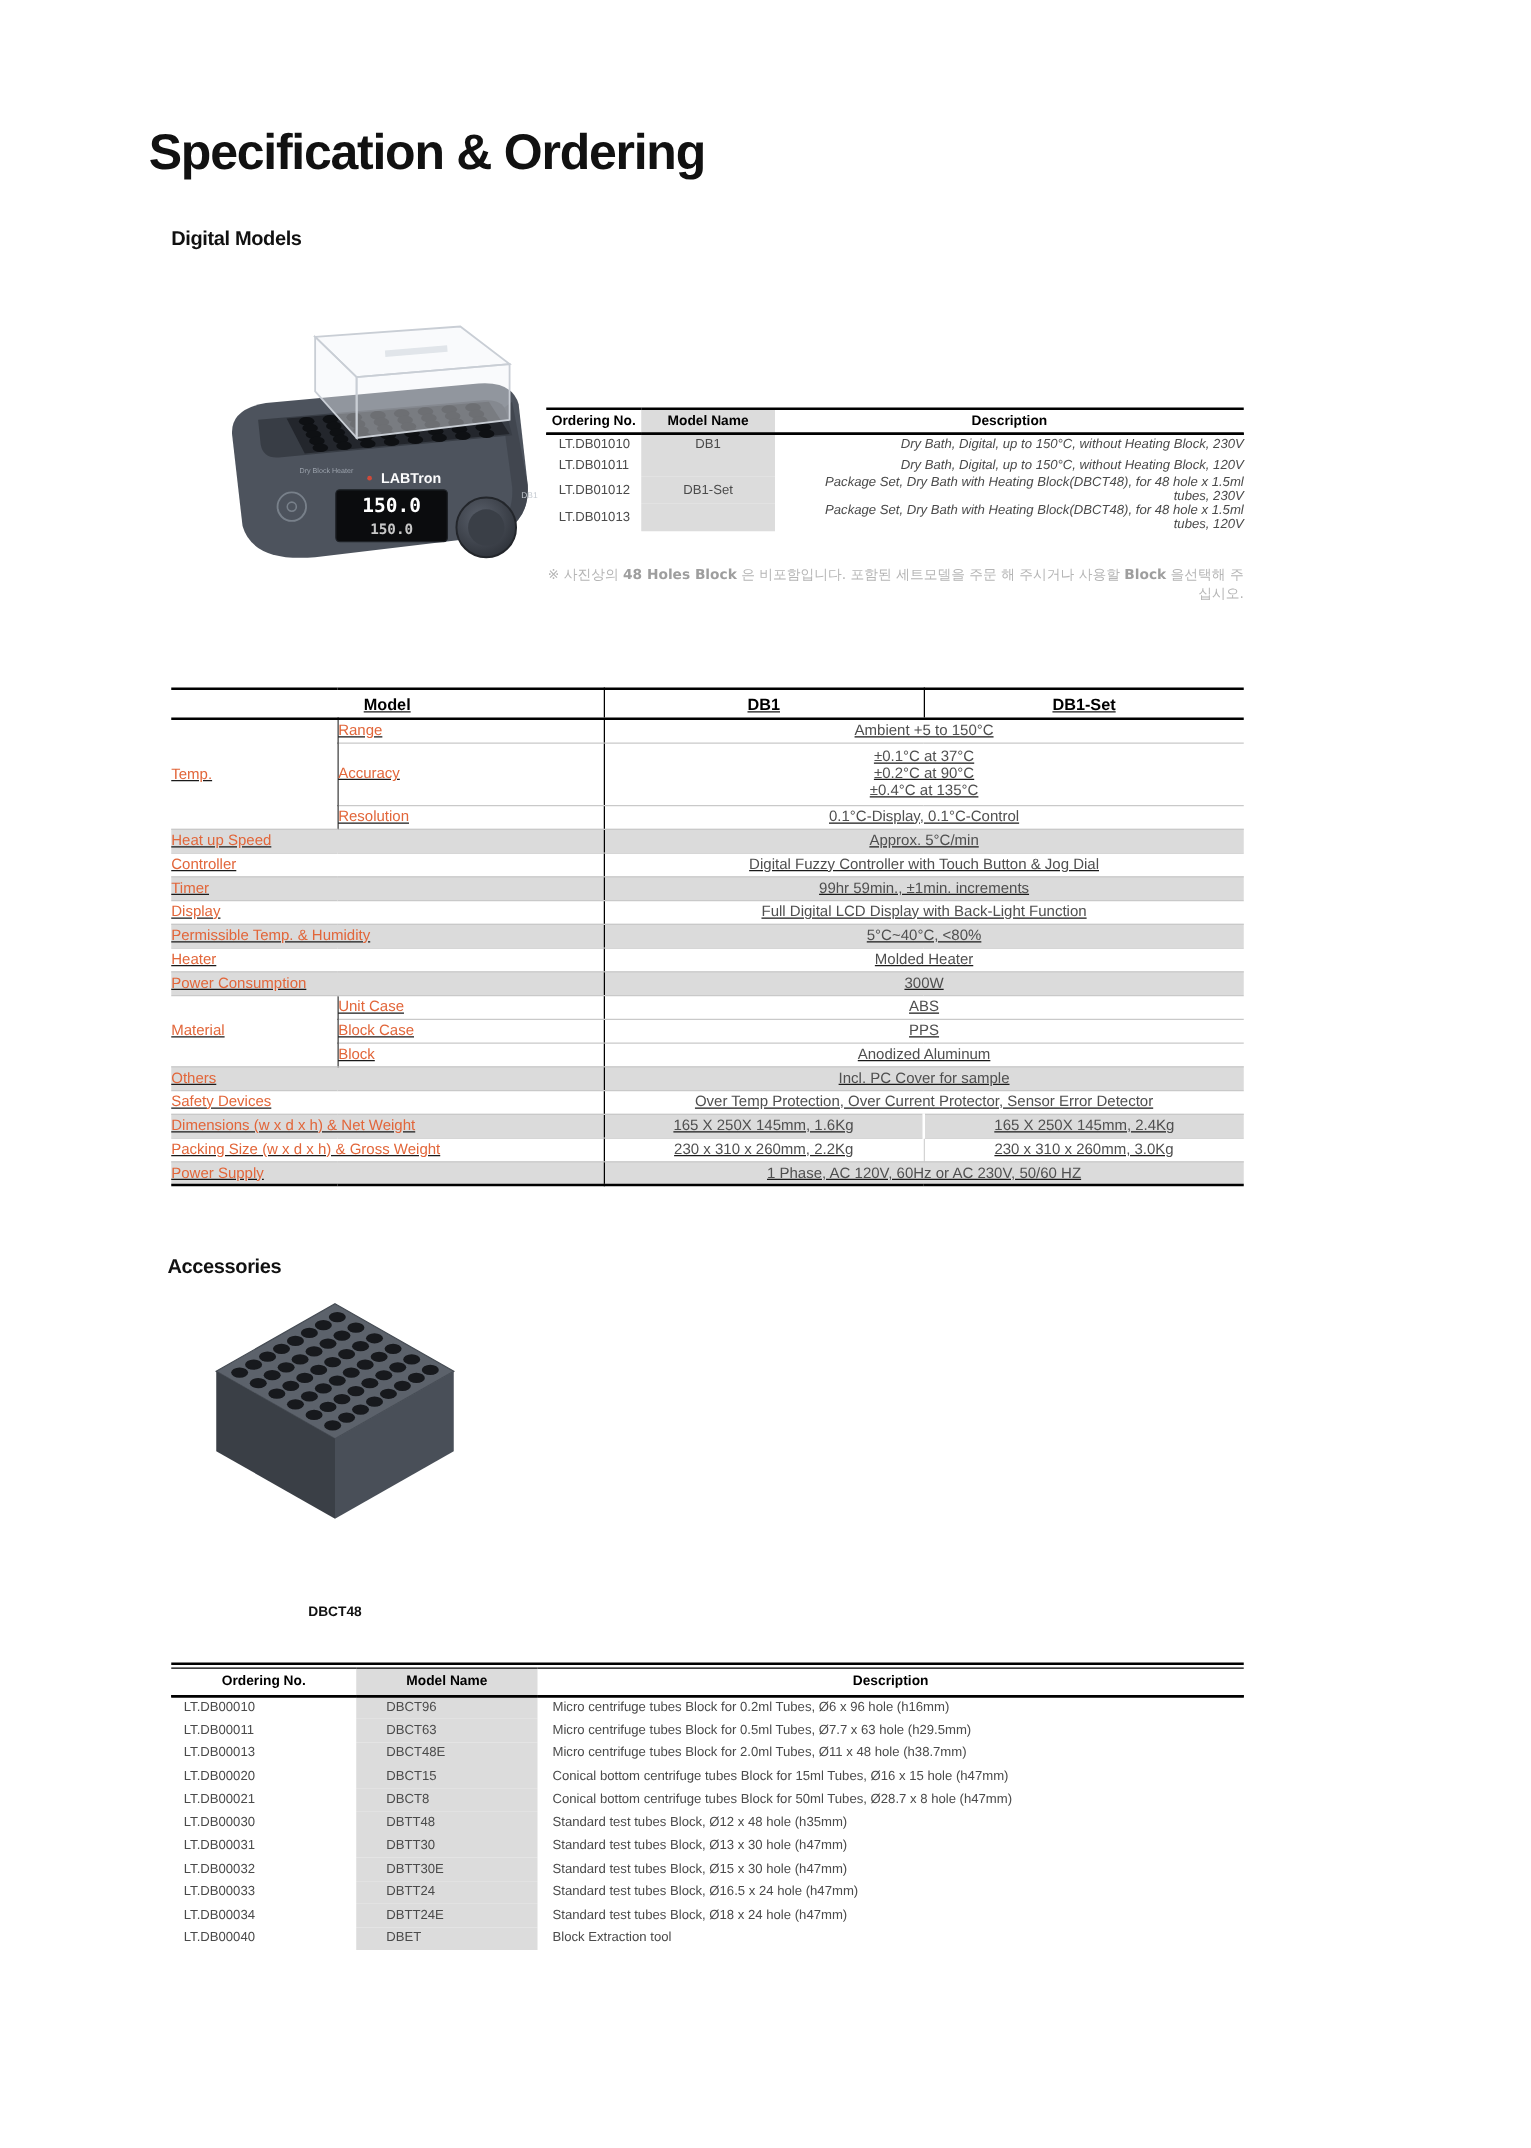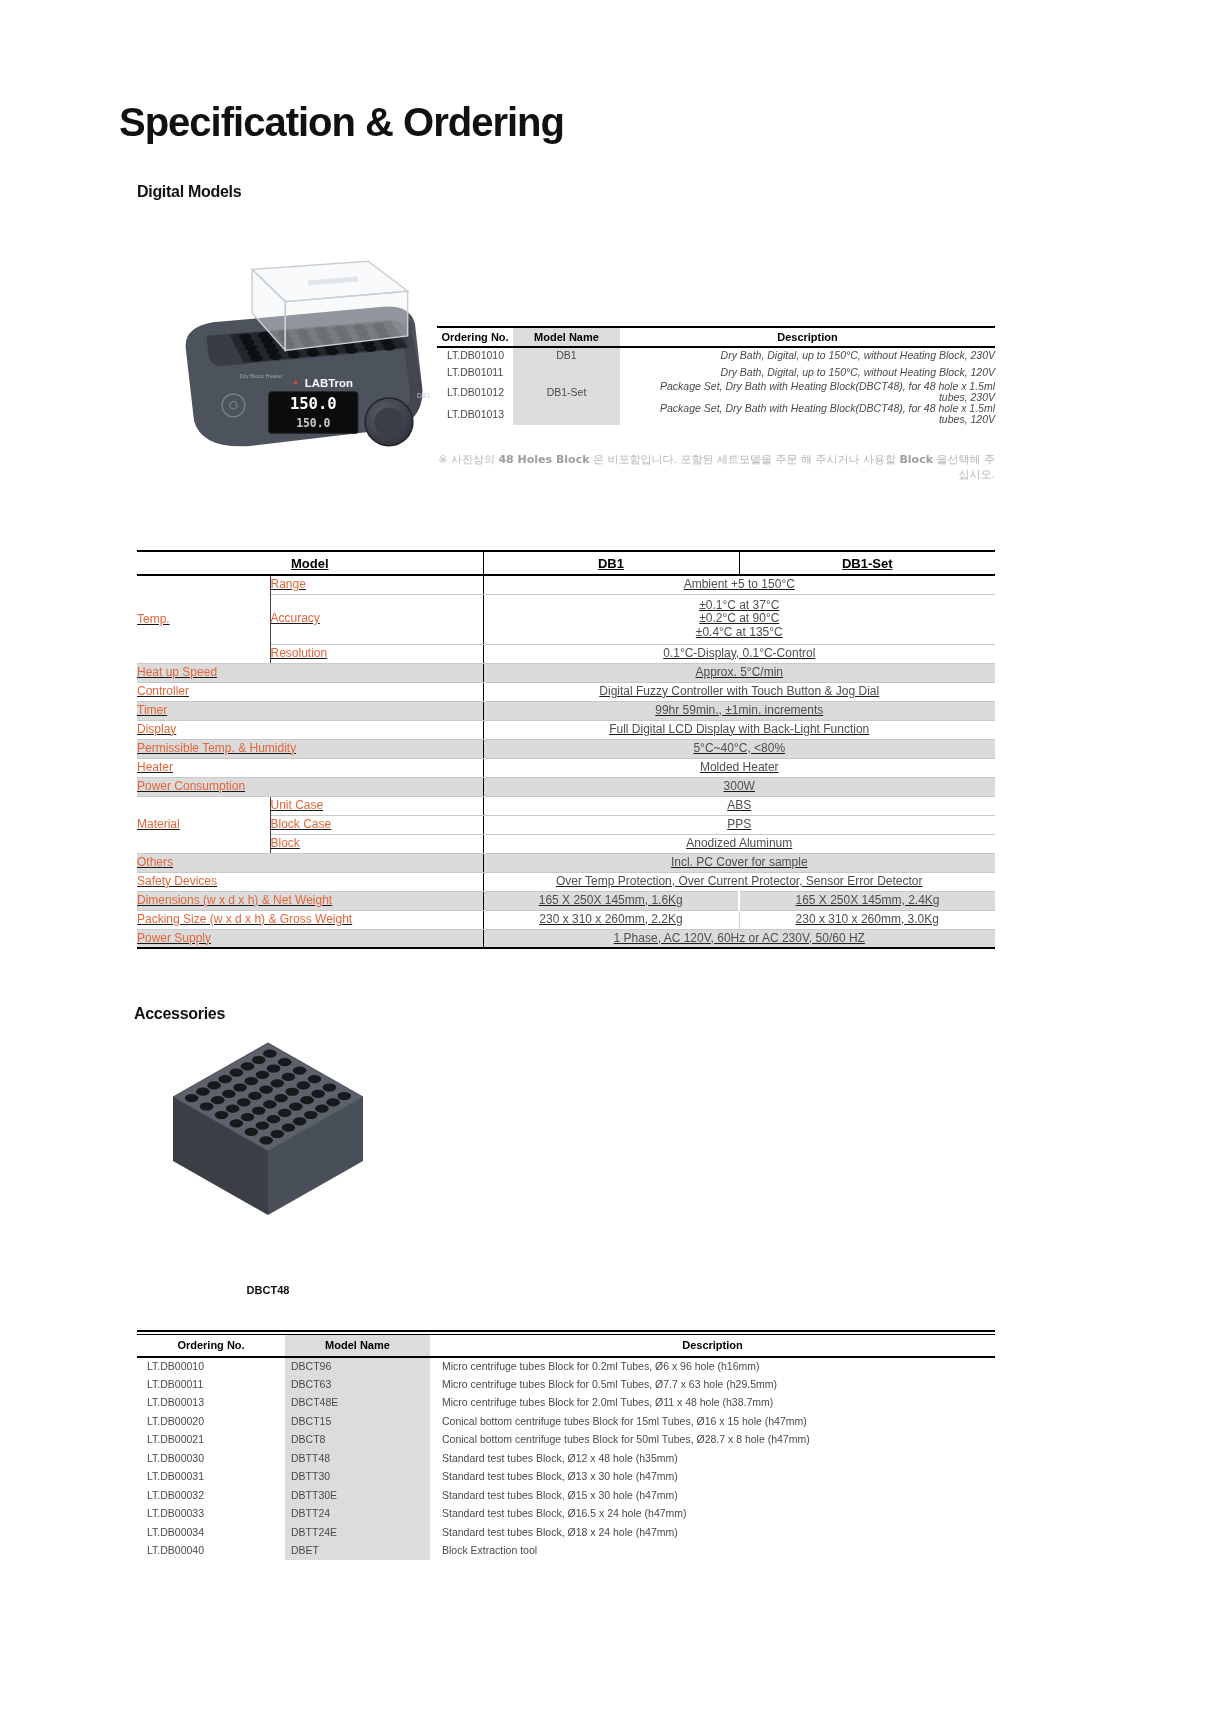--- a/index.html
+++ b/index.html
@@ -41,21 +41,21 @@
   td.splitA{border-right:2px solid #fff;}
   td.splitB{border-right:1px solid #d4d4d4;}
 
   
   .acc-wrap{position:absolute;left:137px;top:1330px;width:858px;border-top:2px solid #000;padding-top:2px;}
   table.acc{border-collapse:collapse;table-layout:fixed;width:858px;border-top:1px solid #000;}
   table.acc th{border-bottom:2px solid #000;font-size:11px;font-weight:700;height:22px;padding:0;color:#000;}
   table.acc th.mcol{background:var(--colshade);}
   table.acc td{height:18.5px;padding:0;font-size:10.5px;color:var(--txt);line-height:1.05;}
   table.acc td.no{padding-left:10px;text-align:left;}
-  table.acc td.mcol{background:var(--colshade);padding-left:6px;text-align:left;}
+  table.acc td.mcol{background:var(--colshade);padding-left:24px;text-align:left;}
   table.acc td.desc{padding-left:12px;text-align:left;}
 
   
   .device-fig{position:absolute;left:165px;top:232px;width:280px;height:244px;}
   .block-fig{position:absolute;left:158px;top:1025px;width:220px;height:255px;}
   .block-label{position:absolute;left:158px;top:1284px;width:220px;text-align:center;font-size:11px;font-weight:700;color:#111;}
   svg text{font-family:"Liberation Sans","DejaVu Sans",sans-serif;}
   .seg{font-family:"DejaVu Sans Mono",monospace;font-weight:700;}
 </style>
 </head>

